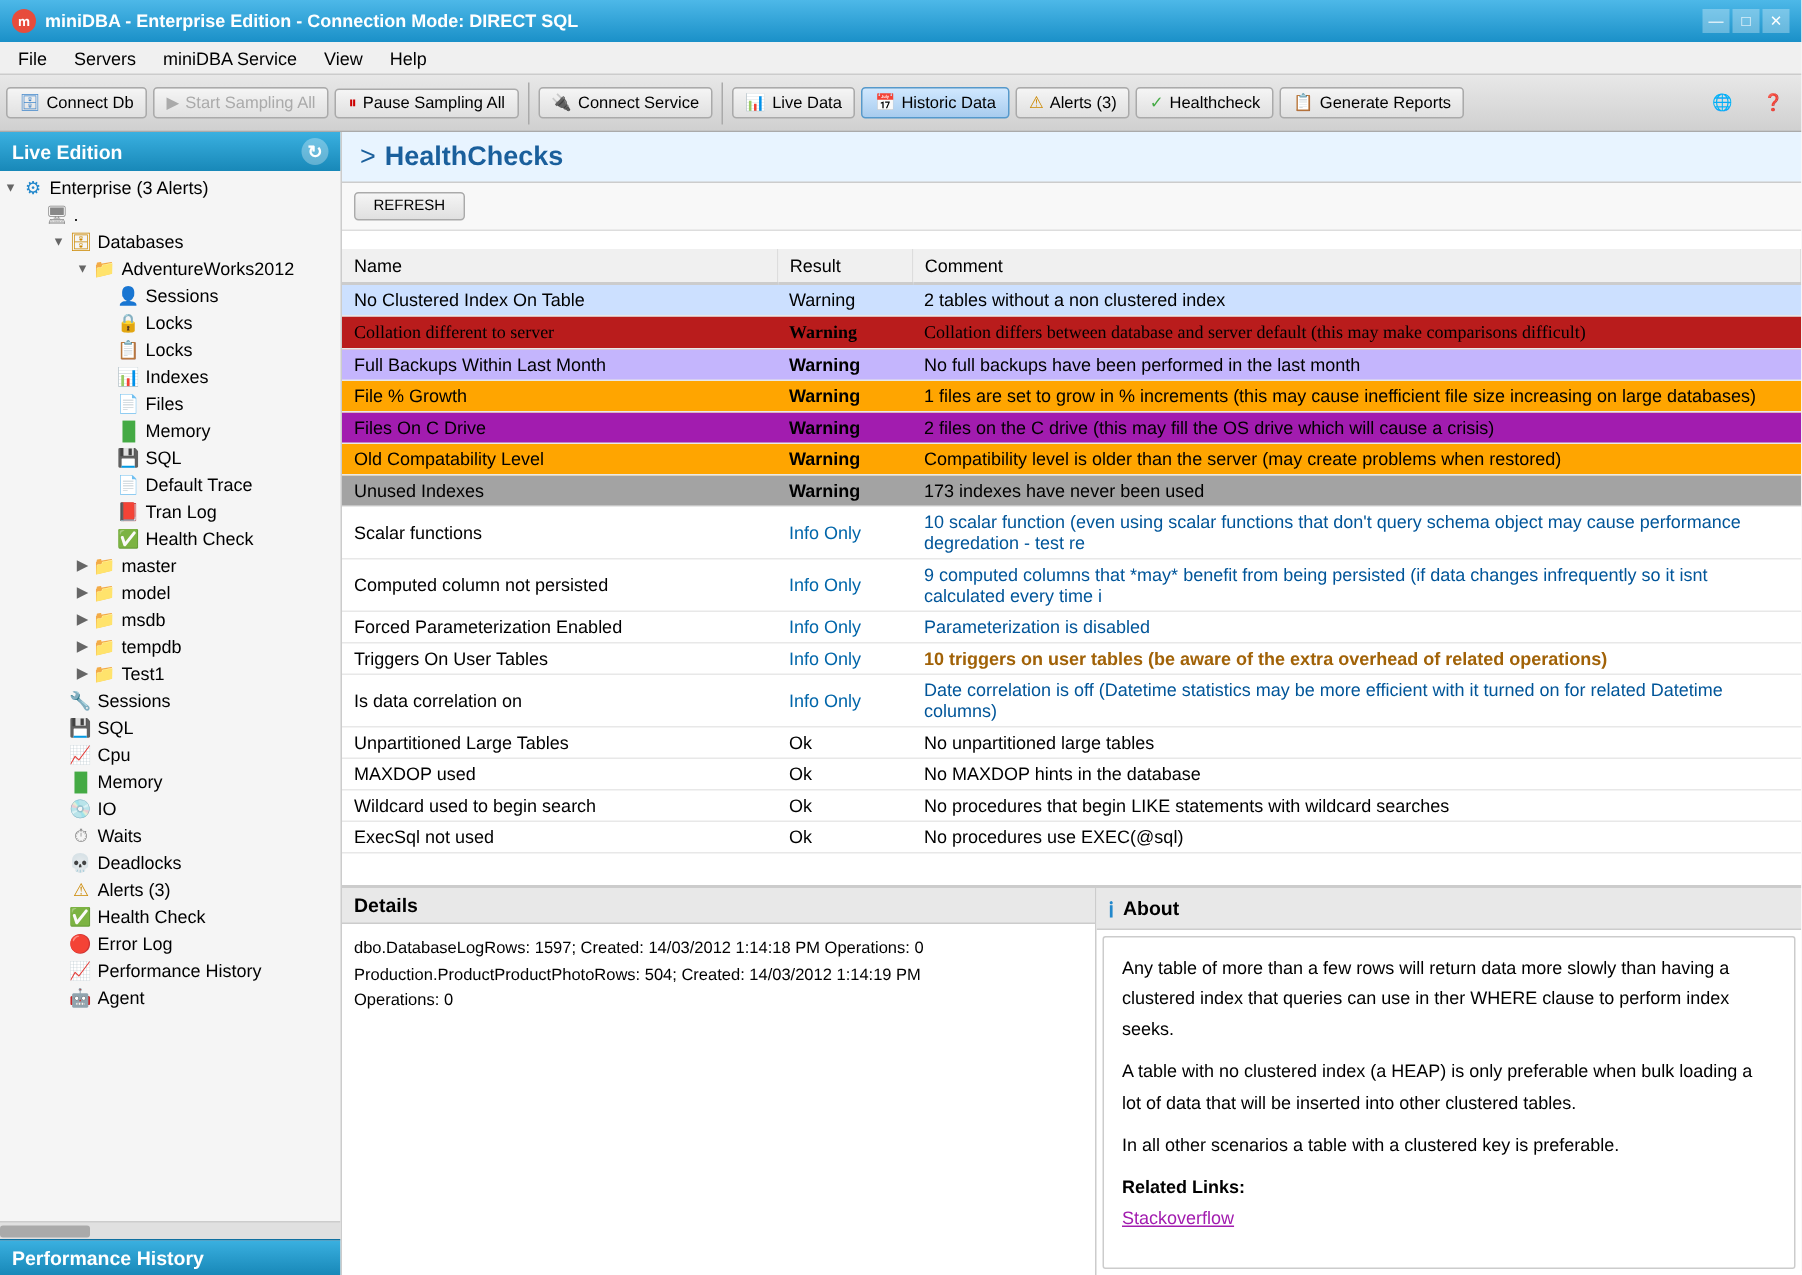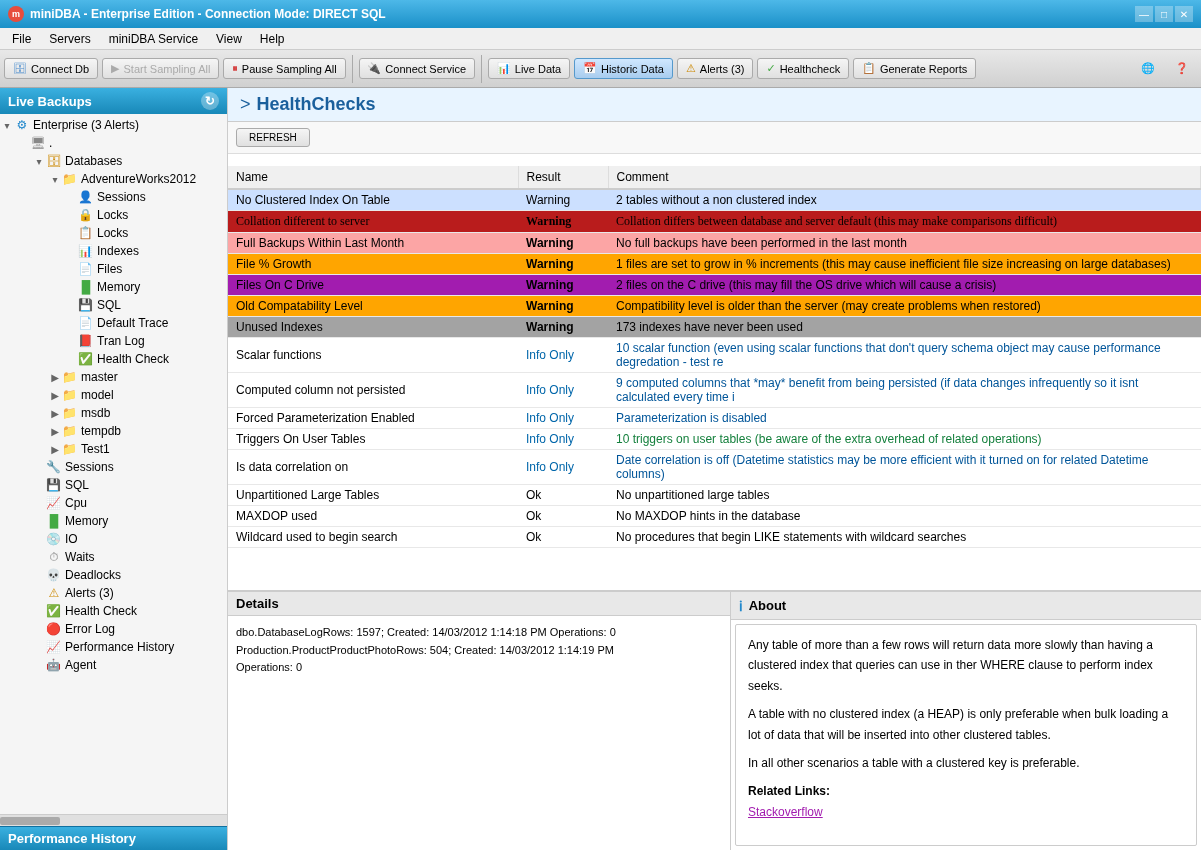--- a/index.html
+++ b/index.html
@@ -340,21 +340,21 @@
   </button>
   <div style="flex:1;"></div>
   <button class="tb-btn" style="border:none;background:transparent;">🌐</button>
   <button class="tb-btn" style="border:none;background:transparent;">❓</button>
 </div>
 
 <div id="main">
 
   <div id="left-panel">
     <div id="left-header">
-      <span>Live Backups</span>
+      <span>Live Edition</span>
       <div class="refresh-icon">↻</div>
     </div>
     <div id="tree">
 
     <div class="tree-item">
           <span class="tree-expand">▾</span>
           <span class="tree-icon icon-enterprise">⚙</span>
           <span class="tree-label">Enterprise (3 Alerts)</span>
         </div>
         <div class="tree-item">
@@ -625,21 +625,21 @@
         <tr style="background: rgb(204, 224, 255);">
               <td>No Clustered Index On Table</td>
               <td>Warning</td>
               <td>2 tables without a non clustered index</td>
             </tr>
             <tr style="background: #b91c1c; font-family: Liberation Serif, serif;">
               <td>Collation different to server</td>
               <td style="font-weight: bold;">Warning</td>
               <td>Collation differs between database and server default (this may make comparisons difficult)</td>
             </tr>
-            <tr style="background: #fca5a5;">
+            <tr style="background: #c4b5fd;">
               <td>Full Backups Within Last Month</td>
               <td style="font-weight: bold;">Warning</td>
               <td>No full backups have been performed in the last month</td>
             </tr>
             <tr style="background: rgb(255, 165, 0);">
               <td>File % Growth</td>
               <td style="font-weight: bold;">Warning</td>
               <td>1 files are set to grow in % increments (this may cause inefficient file size increasing on large databases)</td>
             </tr>
             <tr style="background: #a21caf;">
@@ -668,41 +668,46 @@
               <td style="color: rgb(0, 85, 153);">9 computed columns that *may* benefit from being persisted (if data changes infrequently so it isnt calculated every time i</td>
             </tr>
             <tr>
               <td>Forced Parameterization Enabled</td>
               <td style="color: rgb(0, 102, 170);">Info Only</td>
               <td style="color: rgb(0, 85, 153);">Parameterization is disabled</td>
             </tr>
             <tr>
               <td>Triggers On User Tables</td>
               <td style="color: rgb(0, 102, 170);">Info Only</td>
-              <td style="color: #15803d;">10 triggers on user tables (be aware of the extra overhead of related operations)</td>
+              <td style="color: #a16207; font-weight: bold;">10 triggers on user tables (be aware of the extra overhead of related operations)</td>
             </tr>
             <tr>
               <td>Is data correlation on</td>
               <td style="color: rgb(0, 102, 170);">Info Only</td>
               <td style="color: rgb(0, 85, 153);">Date correlation is off (Datetime statistics may be more efficient with it turned on for related Datetime columns)</td>
             </tr>
             <tr>
               <td>Unpartitioned Large Tables</td>
               <td>Ok</td>
               <td>No unpartitioned large tables</td>
             </tr>
             <tr>
               <td>MAXDOP used</td>
               <td>Ok</td>
               <td>No MAXDOP hints in the database</td>
             </tr>
             <tr>
               <td>Wildcard used to begin search</td>
               <td>Ok</td>
               <td>No procedures that begin LIKE statements with wildcard searches</td>
+            </tr>
+            <tr>
+              <td>ExecSql not used</td>
+              <td>Ok</td>
+              <td>No procedures use EXEC(@sql)</td>
             </tr>
           </tbody>
       </table>
     </div>
 
     <div id="bottom-area">
       <div id="details-panel">
         <div id="details-header">Details</div>
         <div id="details-content">
 

